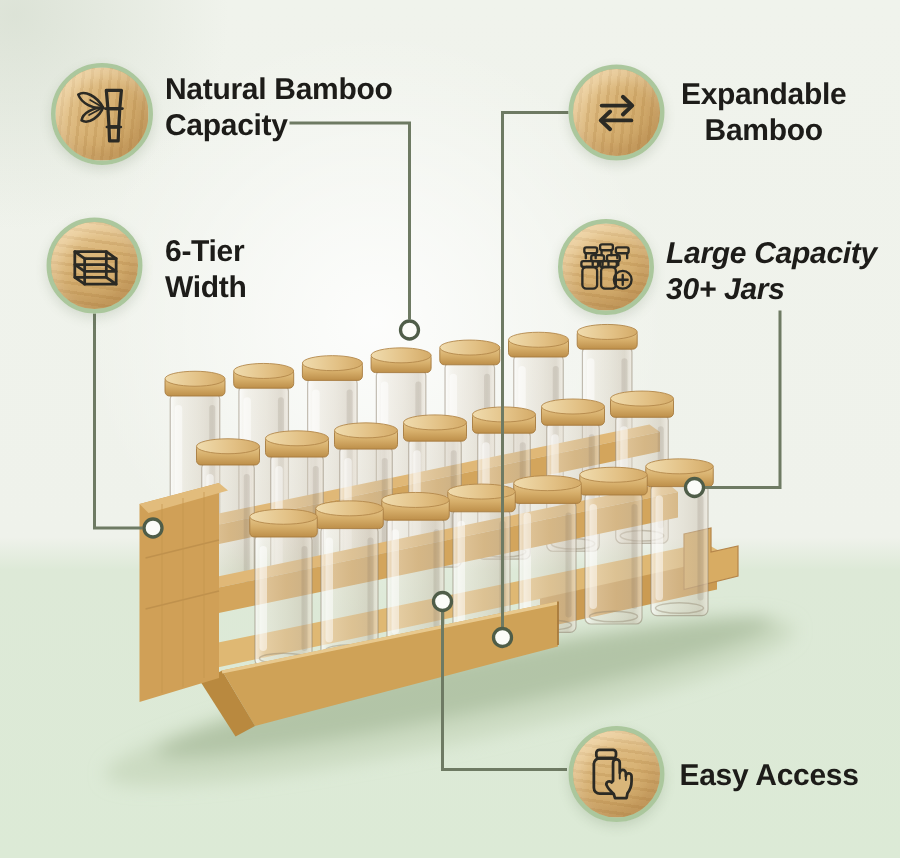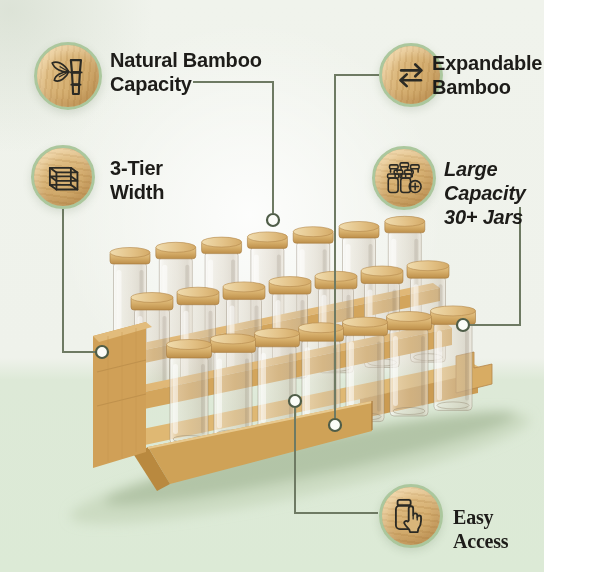--- a/index.html
+++ b/index.html
@@ -1,18 +1,18 @@
 <!DOCTYPE html>
 <html><head>
 <meta charset="utf-8">
 <style>
   html,body{margin:0;padding:0;}
   body{width:600px;height:572px;overflow:hidden;
        font-family:"Liberation Sans","DejaVu Sans",sans-serif;}
-  .stage{position:relative;width:544px;height:572px;overflow:hidden;
+  .stage{position:relative;width:600px;height:572px;overflow:hidden;
     background:
       radial-gradient(circle 270px at 250px 215px, rgba(255,255,255,.85), rgba(255,255,255,0) 72%),
       radial-gradient(circle 230px at 10px 10px, rgba(201,211,194,.5), rgba(201,211,194,0) 62%),
       linear-gradient(180deg,#f0f3ec 0px,#eff2eb 358px,#dde9d7 380px,#dcead6 100%);}
   svg.scene{position:absolute;left:0;top:0;}
   .badge{position:absolute;border-radius:50%;border:3px solid #abc79d;box-sizing:border-box;
     background:
       repeating-linear-gradient(96deg, rgba(167,121,56,.20) 0 2px, rgba(167,121,56,0) 2px 6px),
       linear-gradient(120deg,#e7c892,#d6b072 55%,#c9a162);
     box-shadow:0 3px 8px rgba(90,110,80,.18),
@@ -20,27 +20,27 @@
       inset 4px 6px 10px rgba(255,240,210,.5);}
   .badge.grain-h{background:
       repeating-linear-gradient(8deg, rgba(167,121,56,.20) 0 2px, rgba(167,121,56,0) 2px 6px),
       linear-gradient(160deg,#e7c892,#d6b072 55%,#c9a162);}
   .badge svg{position:absolute;left:8px;top:8px;right:8px;bottom:8px;width:calc(100% - 16px);height:calc(100% - 16px);}
   .label{position:absolute;color:#1d1c19;font-weight:700;font-size:20px;line-height:24px;letter-spacing:-.2px;}
   
   #badge-bamboo{left:34px;top:42px;width:68px;height:68px;}
   #label-bamboo{left:110px;top:48px;}
   #badge-expand{left:379px;top:43px;width:64px;height:64px;}
-  #label-expand{left:432px;top:51px;}
+  #label-expand{left:454px;top:51px;text-align:center;}
   #badge-tier{left:31px;top:145px;width:64px;height:64px;}
   #label-tier{left:110px;top:156px;}
   #badge-capacity{left:372px;top:146px;width:64px;height:64px;}
   #label-capacity{left:444px;top:157px;font-style:italic;}
   #badge-access{left:379px;top:484px;width:64px;height:64px;}
-  #label-access{left:453px;top:505px;font-family:Liberation Serif, serif;}
+  #label-access{left:453px;top:505px;}
 </style>
 </head>
 <body>
 
 <div class="stage">
 
   <svg class="scene" width="600" height="572" viewBox="0 0 600 572">
     <defs>
       <linearGradient id="gGlass" x1="0" y1="0" x2="1" y2="0">
         <stop offset="0" stop-color="#ffffff" stop-opacity=".7"></stop>
@@ -316,21 +316,21 @@
 
   <div class="badge grain-h" id="badge-tier">
     <svg viewBox="0 0 64 64" fill="none" stroke="#2b2a24" stroke-width="2.8" stroke-linecap="round" stroke-linejoin="round">
       <path d="M12 18 H44 L54 25 H22 Z"></path>
       <path d="M12 31 H44 L54 38 H22 Z"></path>
       <path d="M12 44 H44 L54 51 H22 Z"></path>
       <path d="M12 18 V44 M44 18 V44 M54 25 V51 M22 25 V51"></path>
     </svg>
   </div>
   <div class="label" id="label-tier">
-    <div>3-Tier</div>
+    <div>6-Tier</div>
     <div>Width</div>
   </div>
 
   <div class="badge grain-h" id="badge-capacity">
     <svg viewBox="0 0 64 64" fill="none" stroke="#2b2a24" stroke-width="2.4" stroke-linecap="round" stroke-linejoin="round">
       <rect x="10" y="12" width="13" height="6" rx="2"></rect>
       <rect x="26" y="9" width="13" height="6" rx="2"></rect>
       <rect x="42" y="12" width="13" height="6" rx="2"></rect>
       <path d="M11.5 18 V23 M21.5 18 V23 M27.5 15 V20 M37.5 15 V20 M43.5 18 V23 M53.5 18 V23"></path>
       <rect x="17" y="20" width="13" height="6" rx="2"></rect>

